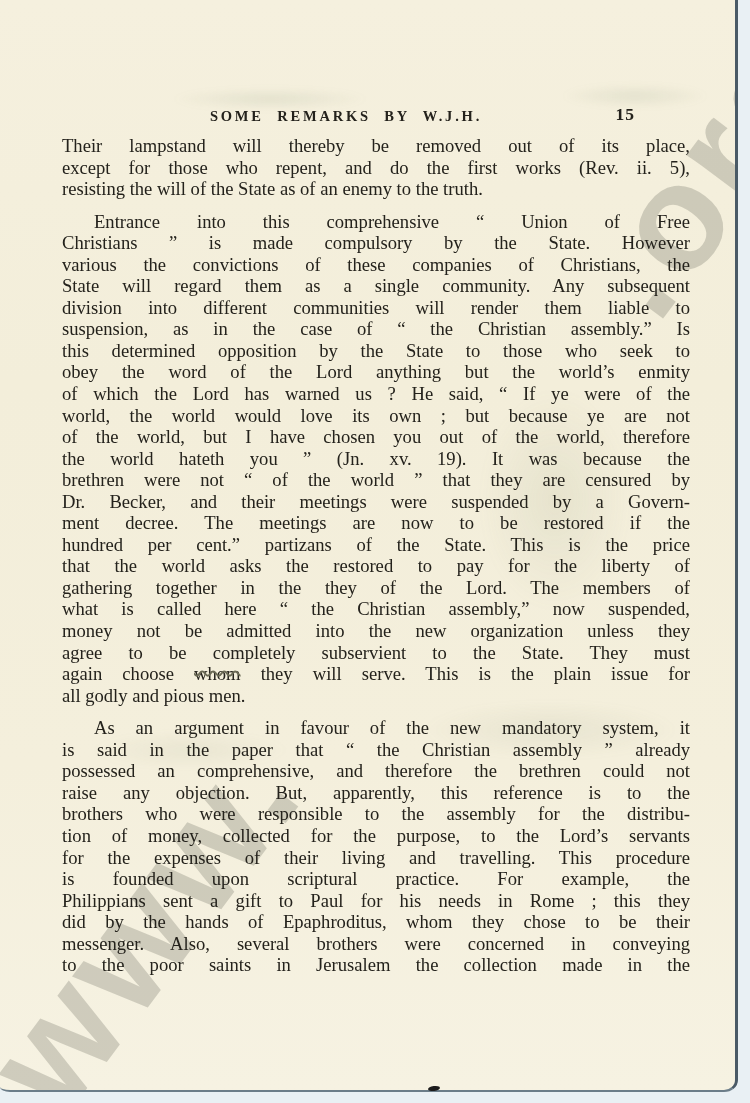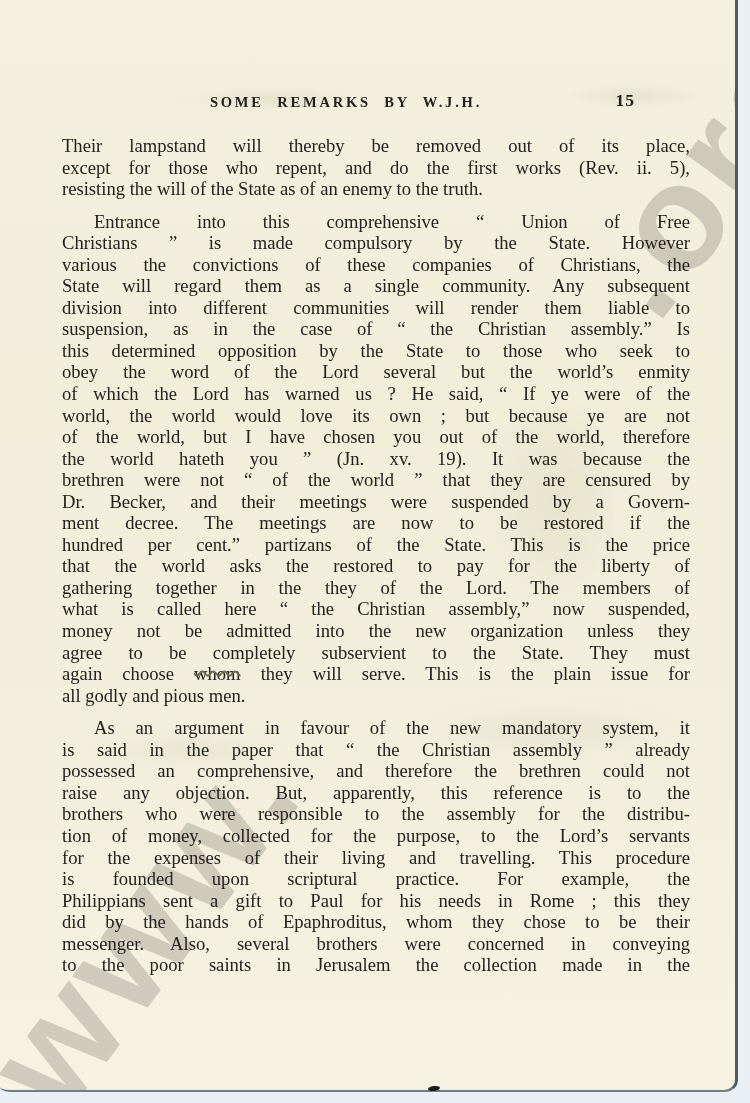--- a/index.html
+++ b/index.html
@@ -40,21 +40,21 @@
     background:radial-gradient(ellipse,rgba(110,130,95,0.13),transparent 70%);}
   .smudge.s2{left:560px;top:84px;width:150px;height:24px;
     background:radial-gradient(ellipse,rgba(110,130,95,0.12),transparent 70%);}
   .smudge.s3{left:480px;top:390px;width:150px;height:220px;
     background:radial-gradient(ellipse,rgba(120,130,90,0.10),transparent 72%);}
   .smudge.s4{left:420px;top:700px;width:260px;height:60px;
     background:radial-gradient(ellipse,rgba(115,130,95,0.09),transparent 70%);}
   .smudge.s5{left:90px;top:730px;width:200px;height:40px;
     background:radial-gradient(ellipse,rgba(115,130,95,0.08),transparent 70%);}
   .header{
-    position:absolute;top:94px;left:62px;width:628px;height:24px;
+    position:absolute;top:108px;left:62px;width:628px;height:24px;
     color:var(--ink);
     font-family:Liberation Serif, serif;
   }
   .header-title{
     text-align:center;transform:translateX(-30px);
     font-weight:bold;font-size:14.5px;letter-spacing:2.8px;word-spacing:7px;
   }
   .page-number{
     position:absolute;right:55px;top:-4px;
     font-size:17.5px;font-weight:bold;letter-spacing:1px;
@@ -117,21 +117,21 @@
         <div class="line flush">resisting the will of the State as of an enemy to the truth.</div>
       </div>
       <div class="paragraph">
         <div class="line indent">Entrance into this comprehensive “ Union of Free</div>
         <div class="line">Christians ” is made compulsory by the State.  However</div>
         <div class="line">various the convictions of these companies of Christians, the</div>
         <div class="line">State will regard them as a single community.  Any subsequent</div>
         <div class="line">division into different communities will render them liable to</div>
         <div class="line">suspension, as in the case of “ the Christian assembly.”  Is</div>
         <div class="line">this determined opposition by the State to those who seek to</div>
-        <div class="line">obey the word of the Lord several but the world’s enmity</div>
+        <div class="line">obey the word of the Lord anything but the world’s enmity</div>
         <div class="line">of which the Lord has warned us ?  He said, “ If ye were of the</div>
         <div class="line">world, the world would love its own ;  but because ye are not</div>
         <div class="line">of the world, but I have chosen you out of the world, therefore</div>
         <div class="line">the world hateth you ” (Jn. xv. 19).  It was because the</div>
         <div class="line">brethren were not “ of the world ” that they are censured by</div>
         <div class="line">Dr. Becker, and their meetings were suspended by a Govern-</div>
         <div class="line">ment decree.  The meetings are now to be restored if the</div>
         <div class="line">hundred per cent.” partizans of the State.  This is the price</div>
         <div class="line">that the world asks the restored to pay for the liberty of</div>
         <div class="line">gathering together in the they of the Lord.  The members of</div>

